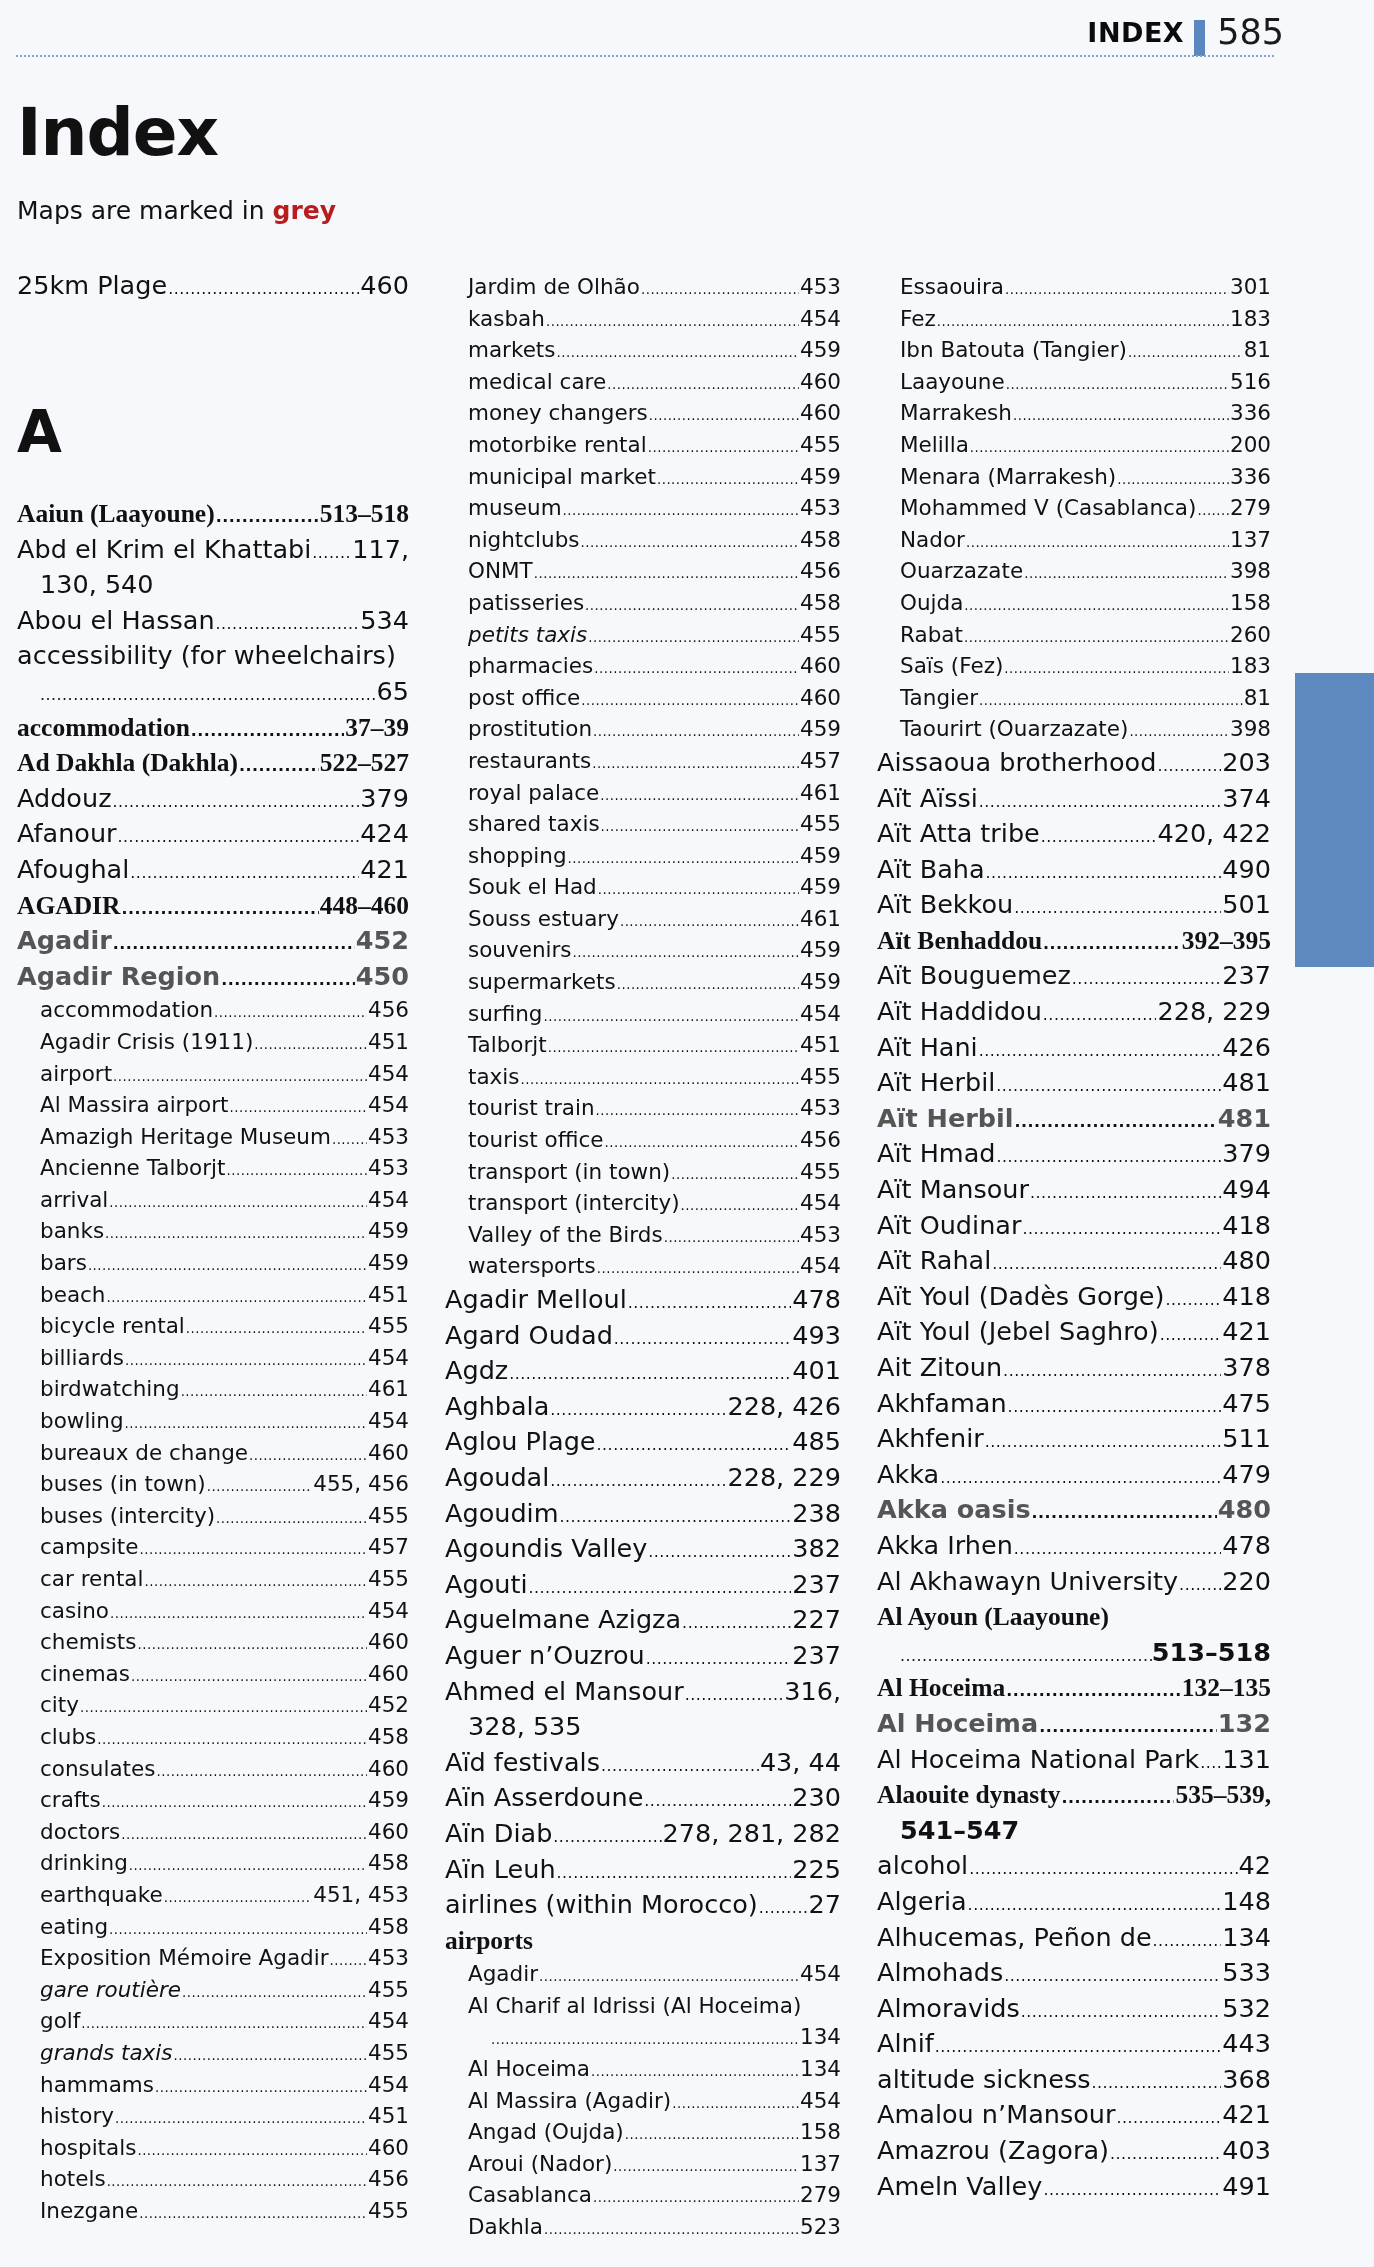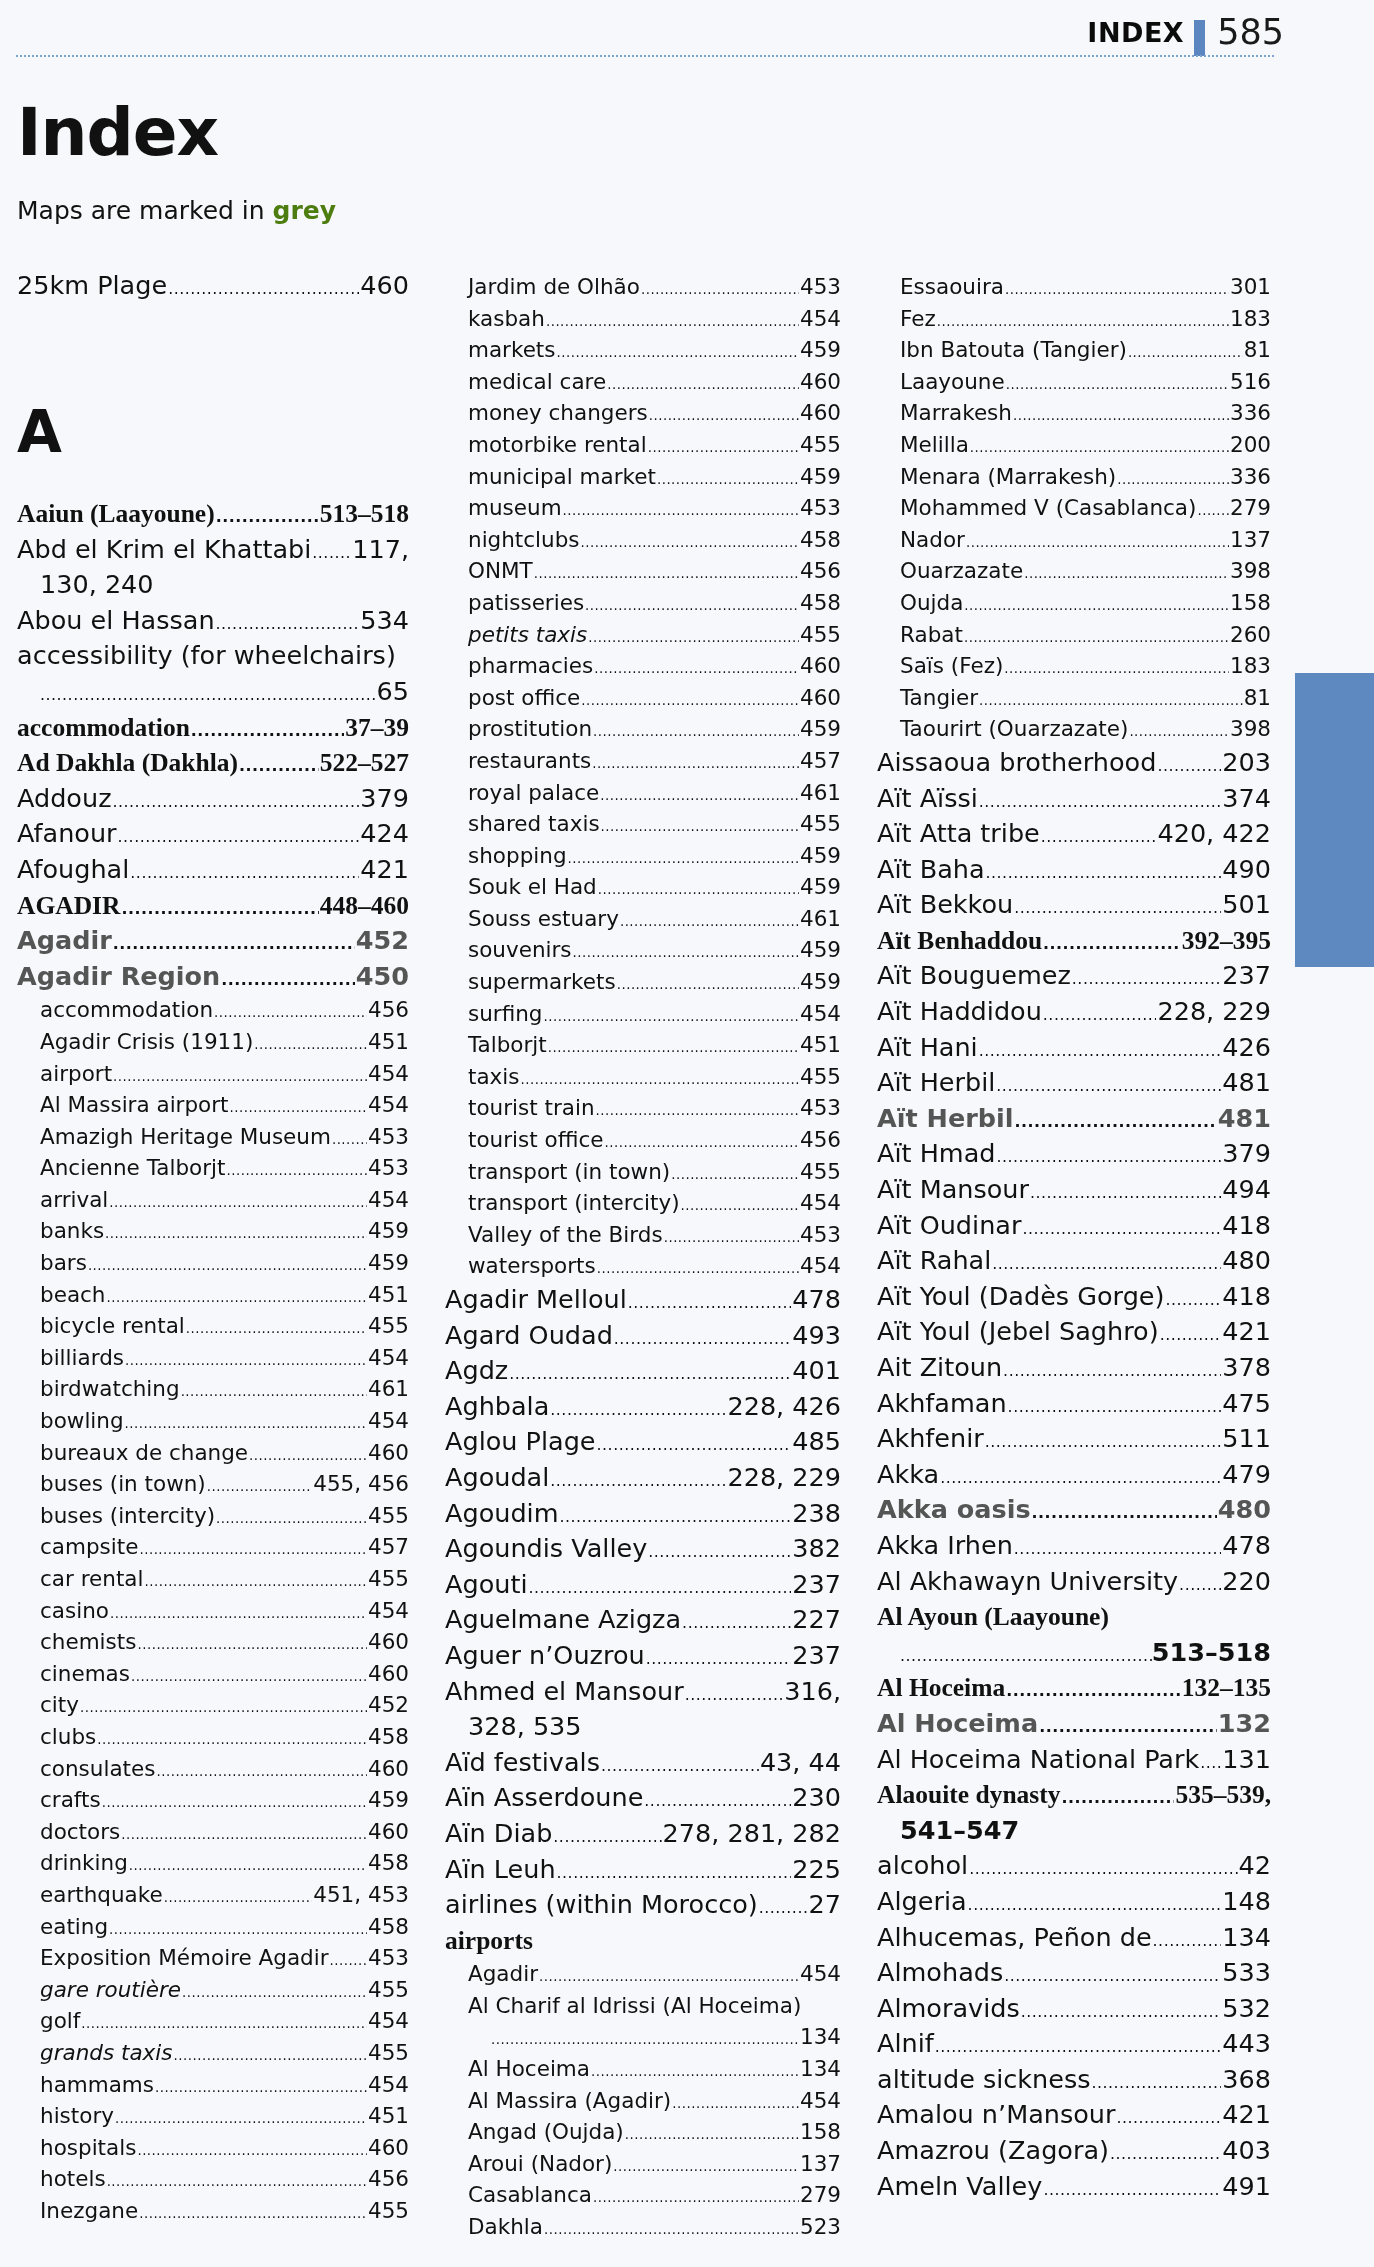--- a/index.html
+++ b/index.html
@@ -26,21 +26,21 @@
     background: #5e89c0;
   }
 
   .page-title {
     position: absolute; left: 17px; top: 100px;
     font-size: 66px; font-weight: bold; letter-spacing: -1px; margin: 0; line-height: 1;
   }
   .maps-note {
     position: absolute; left: 17px; top: 196px; font-size: 25px; line-height: 1.2;
   }
-  .maps-note .grey-word { font-weight: bold; color: #4d7c0f; }
+  .maps-note .grey-word { font-weight: bold; color: #b91c1c; }
   .letter-head {
     position: absolute; left: 17px; top: 403px; font-size: 58px; font-weight: bold; line-height: 1;
   }
   .list { position: absolute; margin: 0; padding: 0; list-style: none; }
   .entry {
     display: flex; align-items: baseline; white-space: nowrap;
     font-size: 25.5px; line-height: 35.6px; height: 35.6px;
   }
   .entry.sub { font-size: 21.5px; line-height: 31.6px; height: 31.6px; padding-left: 23px; }
   .entry .term { flex: 0 0 auto; }
@@ -101,21 +101,21 @@
       <span class="term">Aaiun (Laayoune)</span>
       <span class="leader"></span>
       <span class="pages">513–518</span>
     </li>
     <li class="entry">
       <span class="term">Abd el Krim el Khattabi</span>
       <span class="leader"></span>
       <span class="pages">117,</span>
     </li>
     <li class="continuation textonly">
-      <span class="pages">130, 240</span>
+      <span class="pages">130, 540</span>
     </li>
     <li class="entry">
       <span class="term">Abou el Hassan</span>
       <span class="leader"></span>
       <span class="pages">534</span>
     </li>
     <li class="entry">
       <span class="term">accessibility (for wheelchairs)</span>
     </li>
     <li class="continuation">

